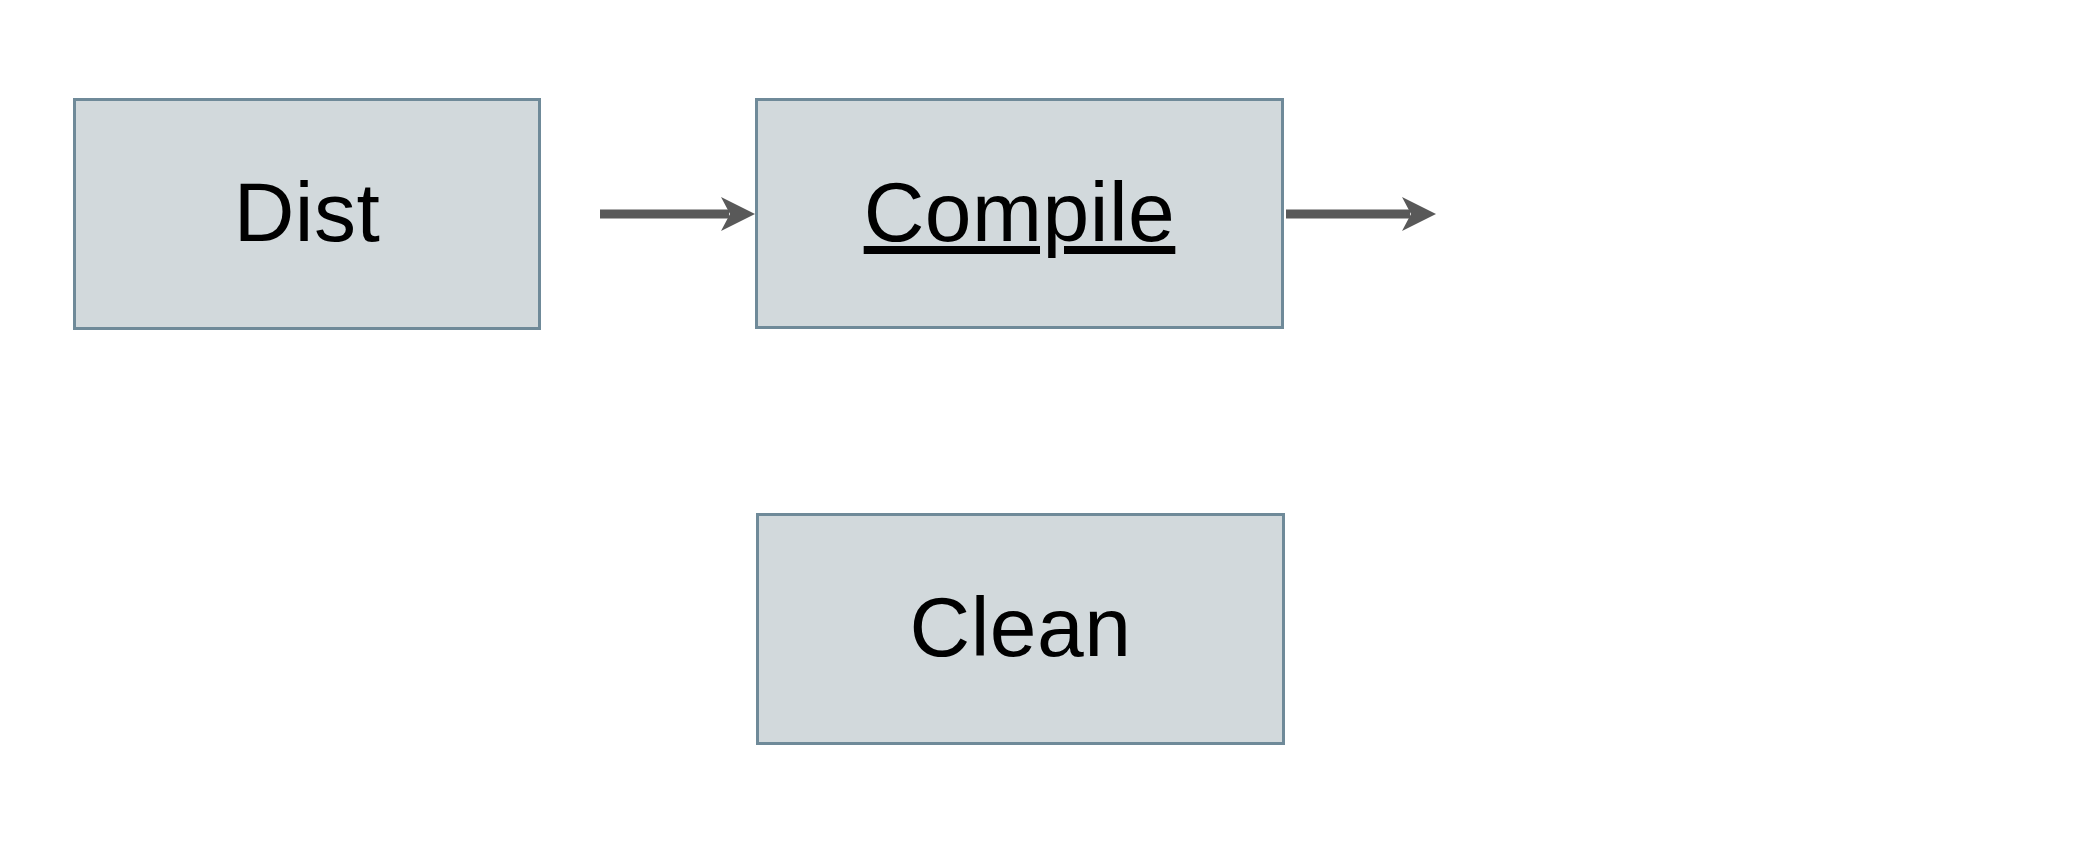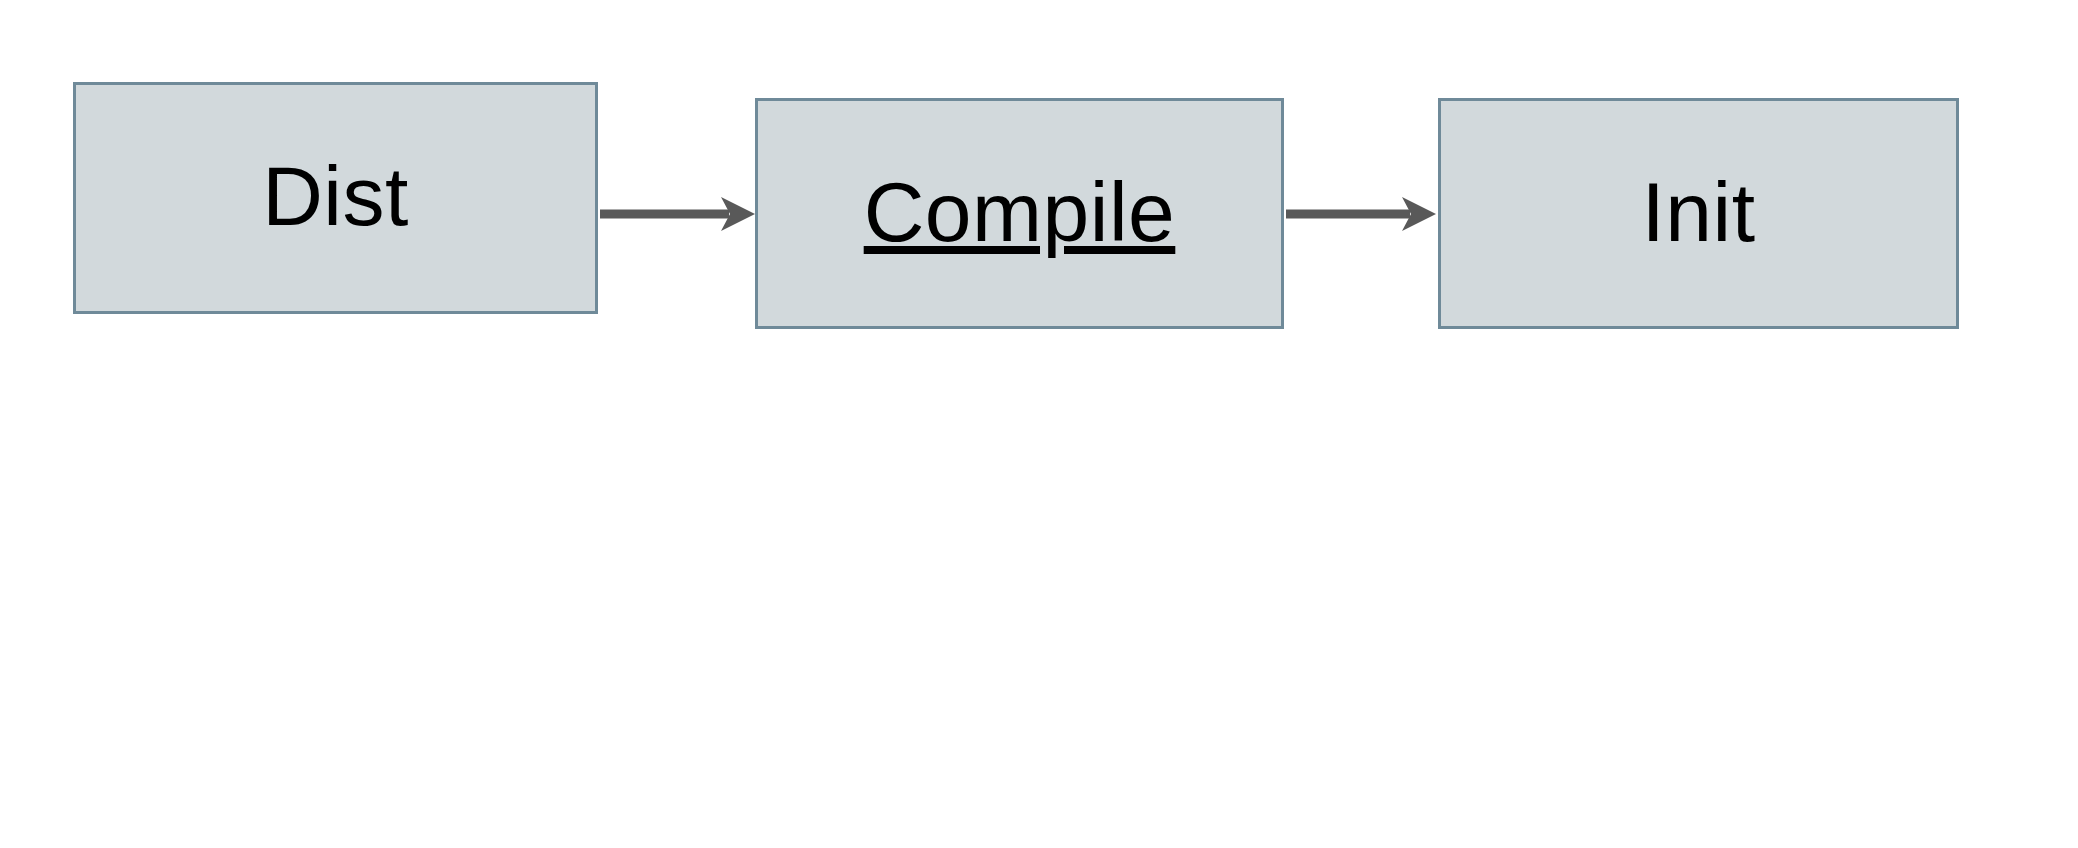--- a/index.html
+++ b/index.html
@@ -33,21 +33,21 @@
     justify-content: center;
   }
   .node__label {
     font-size: 84px;
     line-height: 1;
     color: #000000;
     letter-spacing: 0.5px;
     white-space: nowrap;
     transform: translateY(-2px);
   }
-  .node--dist    { left: 73px;   top: 82px;  width: 525px; height: 232px; }
+  .node--dist    { left: 73px;   top: 98px;  width: 468px; height: 232px; }
   .node--compile { left: 755px;  top: 98px;  width: 529px; height: 231px; text-decoration: underline; }
   .node--init    { left: 1438px; top: 98px;  width: 521px; height: 231px; }
   .node--clean   { left: 756px;  top: 513px; width: 529px; height: 232px; }
 </style>
 </head>
 <body>
 
 <div class="canvas">
 
   <svg class="edge-layer" width="2078" height="848" viewBox="0 0 2078 848" xmlns="http://www.w3.org/2000/svg">
@@ -61,18 +61,18 @@
   </svg>
 
   <div class="node node--dist">
     <span class="node__label">Dist</span>
   </div>
 
   <div class="node node--compile">
     <span class="node__label">Compile</span>
   </div>
 
-  <div class="node node--init">
-    <span class="node__label">Init</span>
+
+  <div class="node node--clean">
+    <span class="node__label">Clean</span>
   </div>
-
 
 </div>
 
 </body></html>

